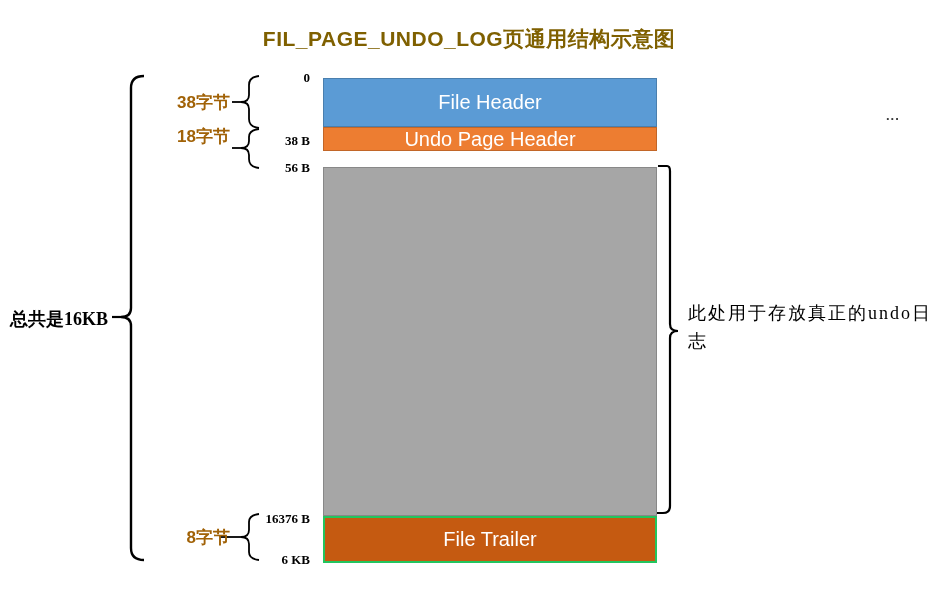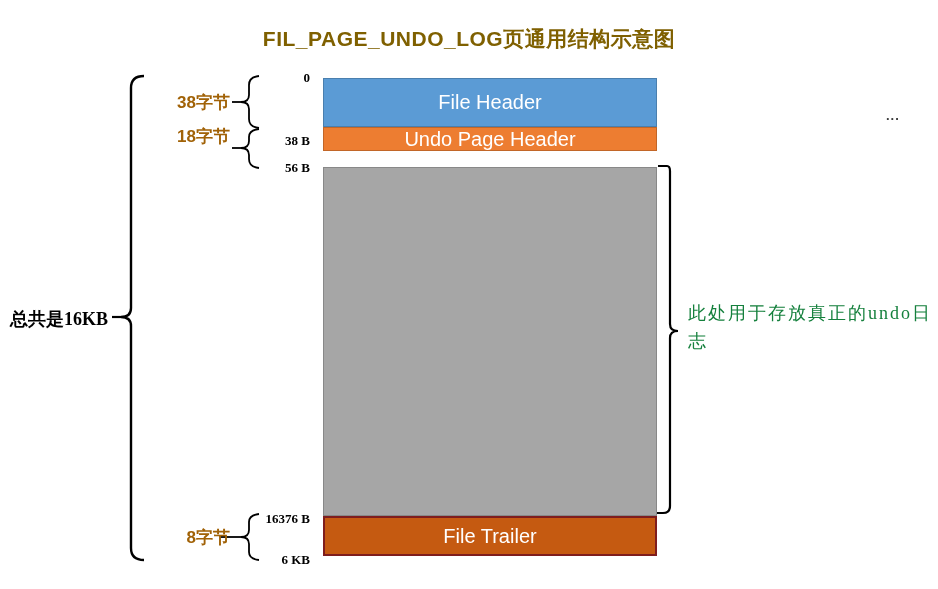--- a/index.html
+++ b/index.html
@@ -24,21 +24,21 @@
   .block{
     left:323px;width:334px;
     box-sizing:border-box;
     display:flex;align-items:center;justify-content:center;
     color:#ffffff;font-size:20px;
     border:1px solid rgba(0,0,0,0.18);
   }
   #block-file-header{top:78px;height:49px;}
   #block-undo-page-header{top:127px;height:24px;}
   #block-undo-log-body{top:167px;height:349px;}
-  #block-file-trailer{top:516px;height:40px;border:2px solid #7f1d1d;}
+  #block-file-trailer{top:516px;height:47px;border:2px solid #22c55e;}
   
   .offset{
     left:150px;width:160px;
     text-align:right;
     font-family:"Liberation Serif", serif;
     font-weight:bold;font-size:13px;color:#000;
     line-height:13px;
   }
   #offset-0{top:71px;}
   #offset-1{top:122px;margin-top:12px;}
@@ -60,21 +60,21 @@
   #total-label{
     left:6px;top:307px;width:106px;
     text-align:center;
     font-family:"Liberation Serif", serif;
     font-weight:bold;font-size:18px;color:#000;
   }
   
   #annotation{
     left:688px;top:299px;width:246px;
     font-family:"Liberation Serif", serif;
-    font-size:18px;color:#15803d;
+    font-size:18px;color:#000000;
     letter-spacing:2px;
     line-height:28px;
   }
   
   #ellipsis{
     left:886px;top:108px;width:40px;
     font-size:13px;font-weight:bold;color:#3a3a3a;
     letter-spacing:1px;
   }
   

